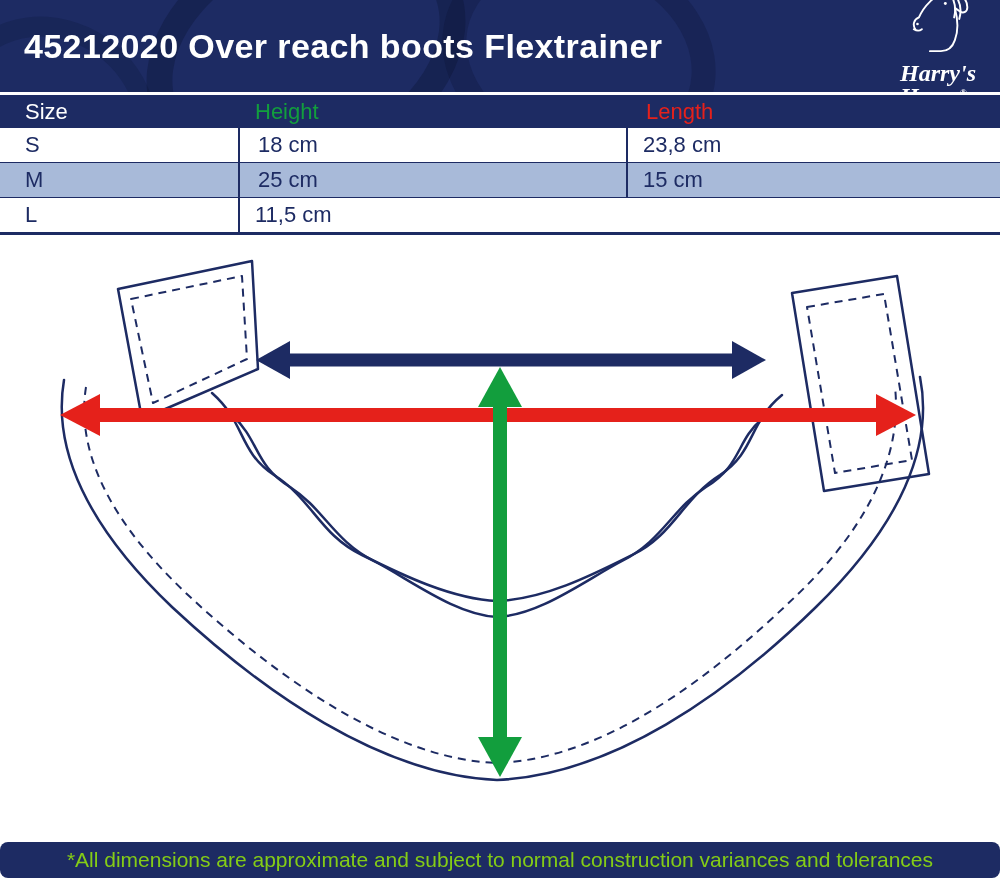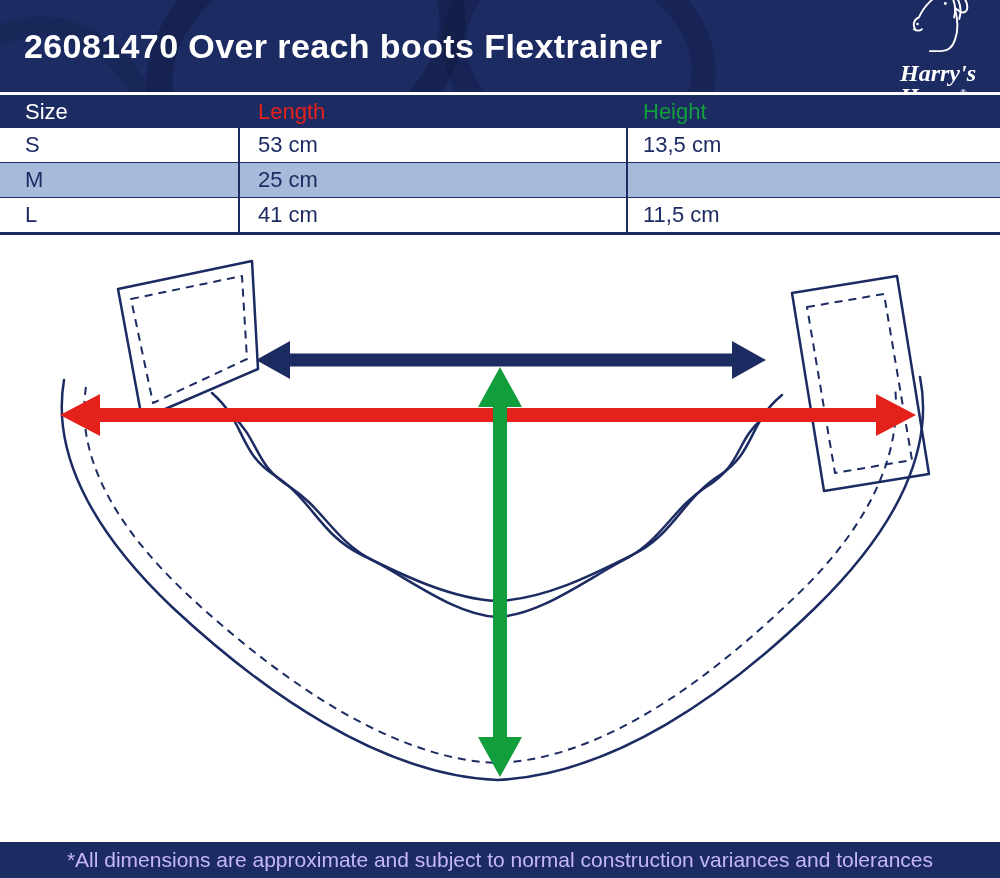--- a/index.html
+++ b/index.html
@@ -48,70 +48,70 @@
   .bootdash{fill:none;stroke:var(--navy,#1d2b63);stroke-width:2;stroke-dasharray:8 6;stroke-linejoin:round;}
   .arrow-navy line{stroke:var(--navy,#1d2b63);stroke-width:13;}
   .arrow-navy polygon{fill:var(--navy,#1d2b63);}
   .arrow-red line{stroke:var(--red,#e5211b);stroke-width:14;}
   .arrow-red polygon{fill:var(--red,#e5211b);}
   .arrow-green line{stroke:var(--green,#129e3d);stroke-width:14;}
   .arrow-green polygon{fill:var(--green,#129e3d);}
 
   
   .footer{
-    flex:0 0 36px;height:36px;background:var(--navy,#1d2b63);color:#c4b5fd;
-    display:flex;align-items:center;justify-content:center;font-size:21px;
+    flex:0 0 36px;height:36px;background:var(--navy,#1d2b63);color:#84cc16;
+    display:flex;align-items:center;justify-content:center;font-size:21px;border-radius:8px;
   }
 </style>
 </head>
 <body>
 
 <div class="page">
 
   <header class="header">
     <div class="decor decor1"></div>
     <div class="decor decor2"></div>
     <div class="decor decor3"></div>
-    <h1 class="title">26081470 Over reach boots Flextrainer</h1>
+    <h1 class="title">45212020 Over reach boots Flextrainer</h1>
 
     <div class="logo">
       <svg width="66" height="76" viewBox="0 0 90 95" fill="none" stroke="#ffffff" stroke-width="2.6" stroke-linecap="round" stroke-linejoin="round">
         <path d="M14,60 C10,54 12,47 19,44 C26,28 40,14 56,9 L60,2 L66,10 L73,5 L75,14 C81,17 85,23 85,30 C85,36 80,39 75,36 L68,31 C72,46 73,62 68,75 C65,84 58,90 49,90 L34,90"></path>
         <path d="M62,12 C68,22 70,33 67,44"></path>
         <path d="M70,16 C76,25 77,36 74,46"></path>
         <path d="M12,60 C16,62.5 20,62.5 23,60"></path>
         <circle cx="17" cy="53" r="1.8" fill="#ffffff" stroke="none"></circle>
         <circle cx="55" cy="25" r="2" fill="#ffffff" stroke="none"></circle>
       </svg>
       <div class="logo-text">
         <div><span>Harry's</span></div>
         <div class="logo-line2"><span>Horse</span><span class="reg">®</span></div>
       </div>
     </div>
   </header>
 
   <section class="size-table">
     <div class="trow thead">
       <div class="cell cell-size">Size</div>
+      <div class="cell cell-height">Height</div>
       <div class="cell cell-length">Length</div>
-      <div class="cell cell-height">Height</div>
     </div>
 
     <div class="trow drow">
       <div class="cell cell-size">S</div>
-      <div class="cell cell-length">53 cm</div>
-      <div class="cell cell-height">13,5 cm</div>
+      <div class="cell cell-length">18 cm</div>
+      <div class="cell cell-height">23,8 cm</div>
     </div>
     <div class="trow drow alt">
       <div class="cell cell-size">M</div>
       <div class="cell cell-length">25 cm</div>
+      <div class="cell cell-height">15 cm</div>
     </div>
     <div class="trow drow">
       <div class="cell cell-size">L</div>
-      <div class="cell cell-length">41 cm</div>
       <div class="cell cell-height">11,5 cm</div>
     </div>
   </section>
 
   <section class="diagram">
     <svg viewBox="0 0 1000 572">
 
       <g>
 
         <path class="bootline" d="M64,145 C52,215 88,292 172,372 C262,456 380,540 497,545 C612,540 726,460 816,372 C900,290 934,212 920,142"></path>

